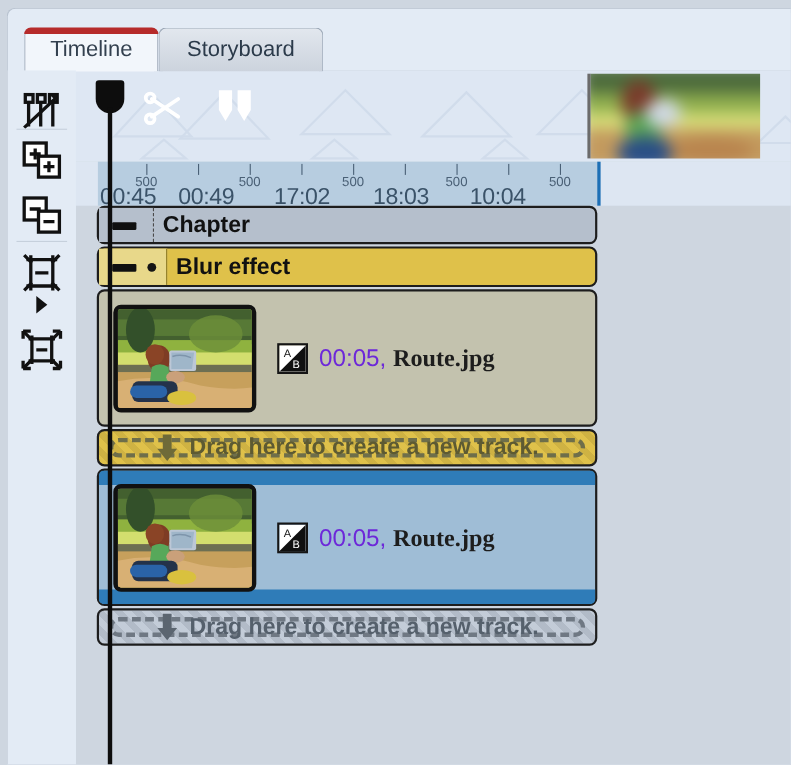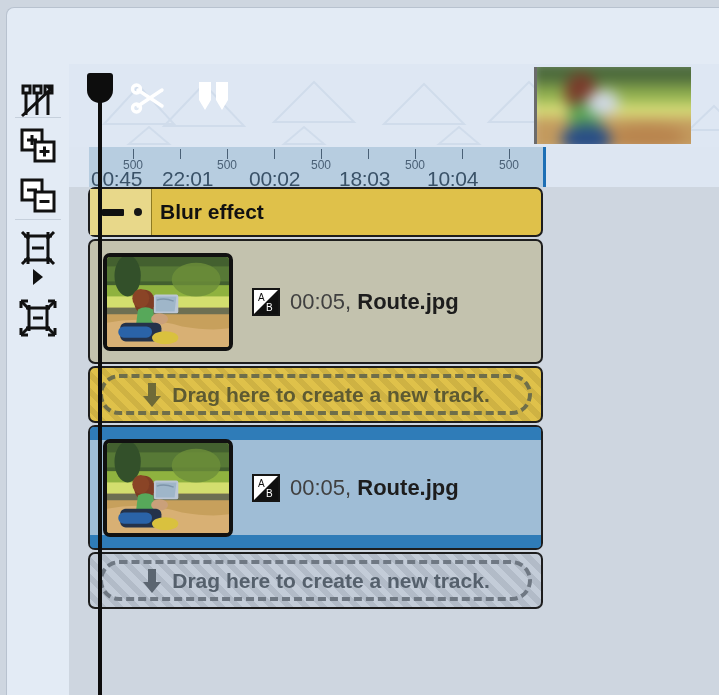--- a/index.html
+++ b/index.html
@@ -138,21 +138,21 @@
   .minus{
     position:absolute;left:12px;top:50%;margin-top:-3px;
     width:22px;height:7px;background:#101010;border-radius:1px;
   }
   .trk-label{
     position:absolute;left:58px;top:50%;transform:translateY(-50%);
     font-size:21px;font-weight:bold;color:#111;
   }
 
   
-  .trk-blur{height:50px;background:#dfc14a;}
+  .trk-blur{height:37px;background:#dfc14a;}
   .trk-blur .gutter{
     width:62px;background:#e8d88a;border-right:1px solid #8d7a22;
   }
   .trk-blur .dot{
     position:absolute;left:44px;top:50%;margin-top:-4px;
     width:8px;height:8px;border-radius:50%;background:#151515;
   }
   .trk-blur .trk-label{left:70px;}
 
   
@@ -176,25 +176,25 @@
     position:absolute;left:162px;top:50%;transform:translateY(-50%);
     display:flex;align-items:center;gap:10px;
   }
   .ab-icon{
     width:28px;height:28px;border:2px solid #151515;
     box-sizing:border-box;position:relative;flex:0 0 auto;
   }
   .clip-text{
     font-size:22px;color:#1d1d1d;white-space:nowrap;
   }
-  .clip-text .dur{font-weight:normal;color:#404040;}
-  .clip-text .fname{font-weight:bold;}
-
-  
-  .trk-drop{height:57px;}
+  .clip-text .dur{font-weight:normal;color:#6d28d9;}
+  .clip-text .fname{font-weight:bold;font-family:Liberation Serif, serif;}
+
+  
+  .trk-drop{height:34px;}
   .trk-drop.yellow{background:#dfc14a;}
   .trk-drop.gray{background:#c3ccd8;}
   .dropbox{
     position:absolute;left:9px;right:9px;top:6px;bottom:6px;
     border:4px dashed #6e6e4a;
     border-radius:22px;
     box-sizing:border-box;
     display:flex;align-items:center;justify-content:center;gap:9px;
   }
   .trk-drop.gray .dropbox{border-color:#6f7883;}
@@ -231,20 +231,29 @@
   
   .tool-ic{position:absolute;z-index:8;}
 </style>
 </head>
 <body>
 
 <div id="app">
 
   <div class="outer-panel"></div>
 
+  <div class="tabstrip">
+    <div class="tab active">
+      <div class="redbar"></div>
+      <span>Timeline</span>
+    </div>
+    <div class="tab inactive">
+      <span>Storyboard</span>
+    </div>
+  </div>
 
   <div class="rail">
 
     <div class="rail-btn" style="top:14px;">
       <svg width="38" height="38" viewBox="0 0 38 38">
         <g fill="none" stroke="#111" stroke-width="3">
           <rect x="4" y="3" width="7" height="7"></rect>
           <rect x="15" y="3" width="7" height="7"></rect>
           <rect x="26" y="3" width="7" height="7"></rect>
           <path d="M7 10 v22 M18 10 v22 M29 10 v22"></path>
@@ -375,30 +384,36 @@
       <div class="tick" style="left:393px;"></div>
       <div class="tick" style="left:440px;"></div>
 
       <div class="halflabel" style="left:64px;">500</div>
       <div class="halflabel" style="left:158px;">500</div>
       <div class="halflabel" style="left:252px;">500</div>
       <div class="halflabel" style="left:346px;">500</div>
       <div class="halflabel" style="left:440px;">500</div>
 
       <div class="seclabel" style="left:22px;">00:45</div>
-      <div class="seclabel" style="left:93px;">22:01</div>
-      <div class="seclabel" style="left:180px;">00:02</div>
+      <div class="seclabel" style="left:93px;">00:49</div>
+      <div class="seclabel" style="left:180px;">17:02</div>
       <div class="seclabel" style="left:270px;">18:03</div>
       <div class="seclabel" style="left:358px;">10:04</div>
 
       <div class="ruler-marker"></div>
     </div>
 
     <div class="tracks">
 
+      <div class="trk trk-chapter">
+        <div class="gutter">
+          <div class="minus"></div>
+        </div>
+        <div class="trk-label">Chapter</div>
+      </div>
 
       <div class="trk trk-blur">
         <div class="gutter">
           <div class="minus"></div>
           <div class="dot"></div>
         </div>
         <div class="trk-label">Blur effect</div>
       </div>
 
       <div class="trk trk-clip beige">

